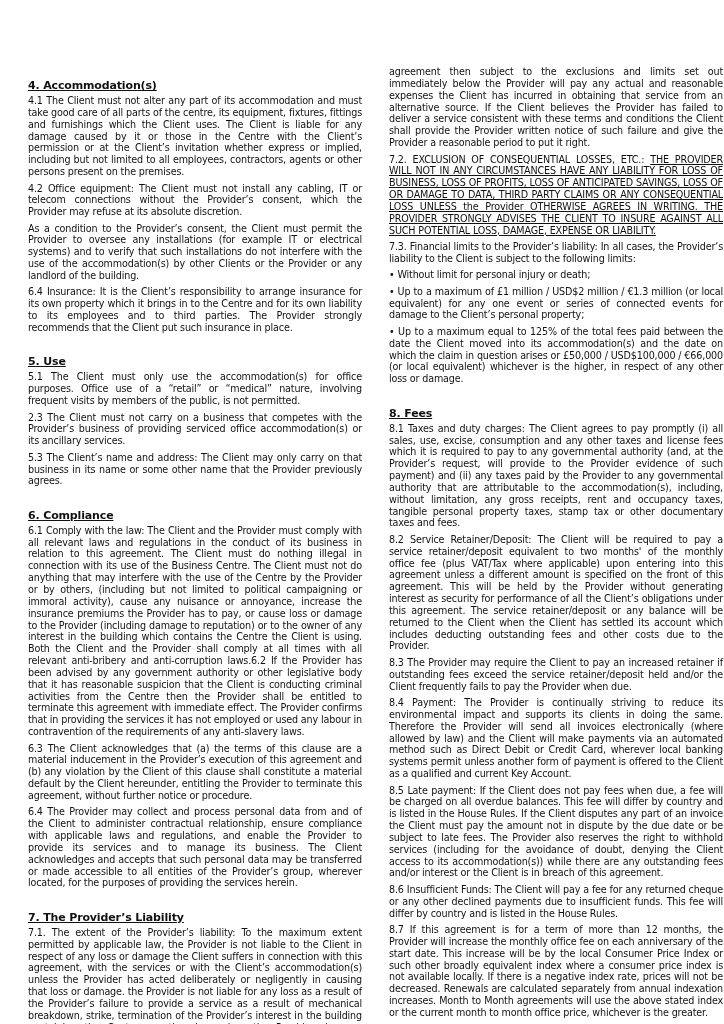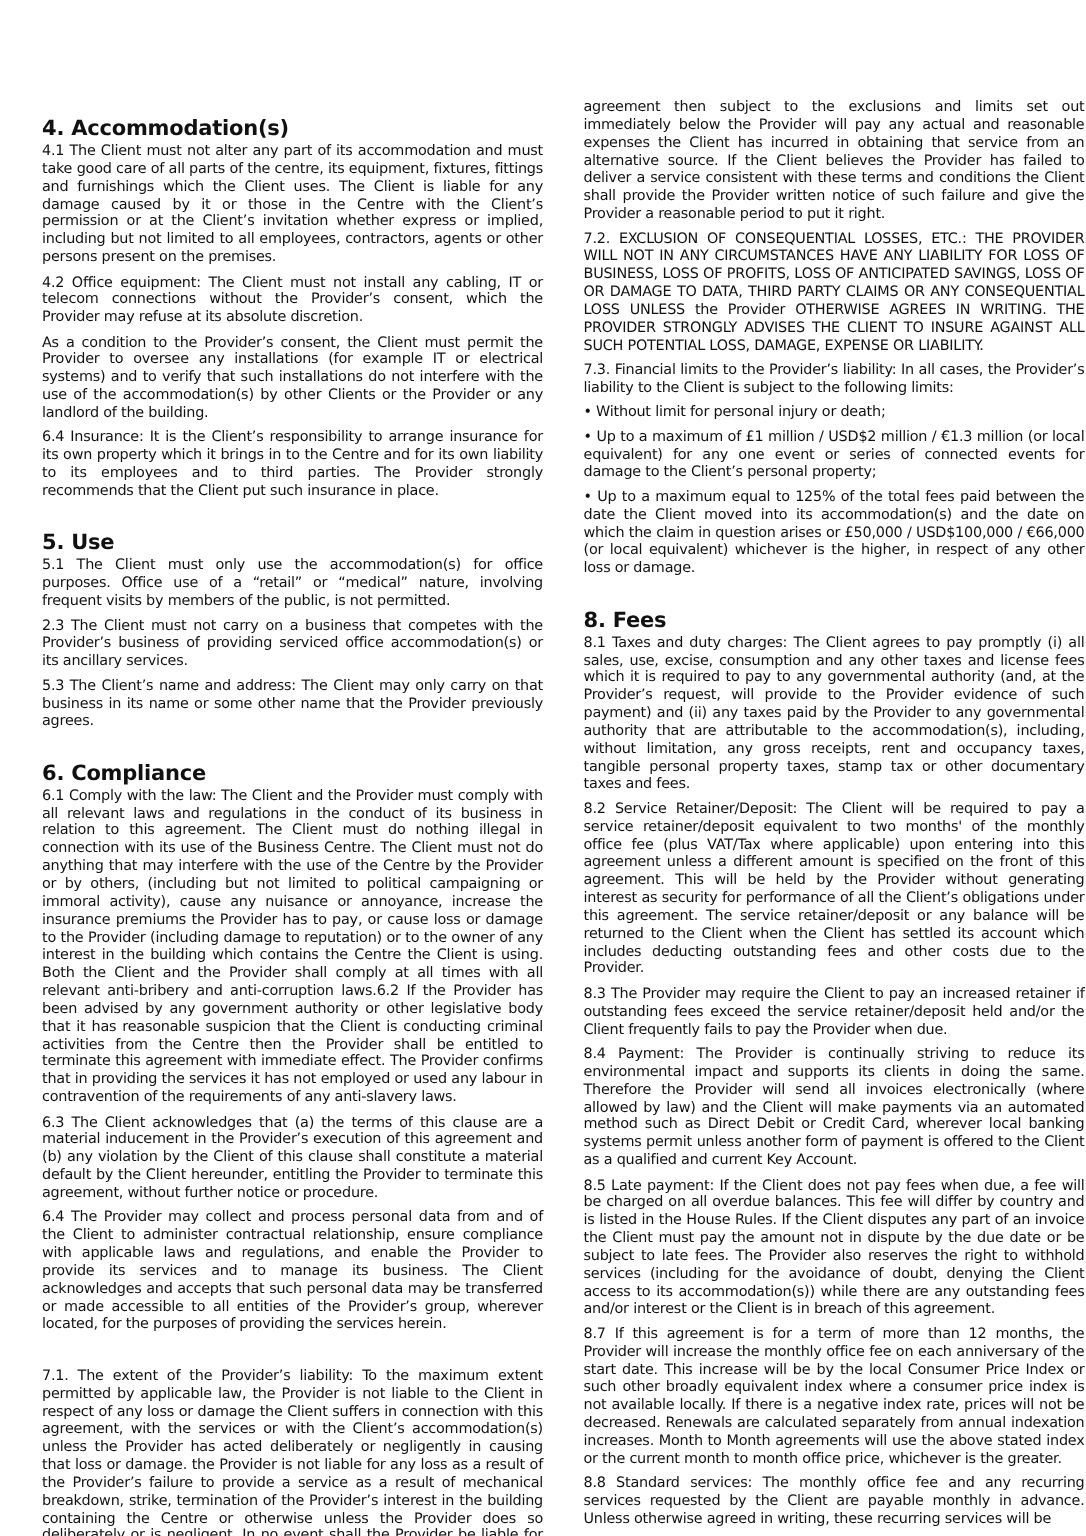--- a/index.html
+++ b/index.html
@@ -8,25 +8,25 @@
     position: absolute; left: 0; top: 0; width: 724px; height: 1024px;
     font-family: "DejaVu Sans", sans-serif;
     font-size: 9.6px; line-height: 11.85px; color: #111;
     letter-spacing: -0.15px;
   }
   .col { position: absolute; top: 0; width: 334px; margin-top: 39px; }
   .col.left { left: 28px; top: 41px; }
   .col.right { left: 389px; top: 27px; }
   p { margin: 0 0 4.6px 0; text-align: justify; }
   h2 {
-    margin: 0 0 3px 0; font-size: 14px; font-weight: bold;
-    line-height: 12px;
+    margin: 0 0 3px 0; font-size: 11px; font-weight: bold;
+    text-decoration: underline; line-height: 12px;
   }
   .gap { height: 18px; }
-  .u { }
+  .u { text-decoration: underline; }
   .bullet { margin-bottom: 4.6px; }
 </style>
 </head>
 <body>
 
 <div class="page">
 
   <div class="col left">
     <section>
       <h2>4. Accommodation(s)</h2>
@@ -44,20 +44,21 @@
     </section>
     <div class="gap"></div>
     <section>
       <h2>6.  Compliance</h2>
       <p>6.1  Comply with the law:  The Client and the Provider must comply with all relevant laws and regulations in the conduct of its business in relation to this agreement. The Client must do nothing illegal in connection with its use of the Business Centre.  The Client must not do anything that may interfere with the use of the Centre by the Provider or by others, (including but not limited to political campaigning or immoral activity), cause any nuisance or annoyance, increase the insurance premiums the Provider has to pay, or cause loss or damage to the Provider (including damage to reputation) or to the owner of any interest in the building which contains the Centre the Client is using.  Both the Client and the Provider shall comply at all times with all relevant anti-bribery and anti-corruption laws.6.2 If the Provider has been advised by any government authority or other legislative body that it has reasonable suspicion that the Client is conducting criminal activities from the Centre then the Provider shall be entitled to terminate this agreement with immediate effect. The Provider confirms that in providing the services it has not employed or used any labour in contravention of the requirements of any anti-slavery laws.</p>
       <p>6.3 The Client acknowledges that (a) the terms of this clause are a material inducement in the Provider’s execution of this agreement and (b) any violation by the Client of this clause shall constitute a material default by the Client hereunder, entitling the Provider to terminate this agreement, without further notice or procedure.</p>
       <p>6.4  The Provider may collect and process personal data from and of the Client to administer contractual relationship, ensure compliance with applicable laws and regulations, and enable the Provider to provide its services and to manage its business. The Client acknowledges and accepts that such personal data may be transferred or made accessible to all entities of the Provider’s group, wherever located, for the purposes of providing the services herein.</p>
     </section>
     <div class="gap"></div>
     <section>
+      <h2>7.  The Provider’s Liability</h2>
       <p>7.1.  The extent of the Provider’s liability:  To the maximum extent permitted by applicable law, the Provider is not liable to the Client in respect of any loss or damage the Client suffers in connection with this agreement, with the services or with the Client’s accommodation(s) unless the Provider has acted deliberately or negligently in causing that loss or damage.  the Provider is not liable for any loss as a result of the Provider’s failure to provide a service as a result of mechanical breakdown, strike, termination of the Provider’s interest in the building containing the Centre or otherwise unless the Provider does so deliberately or is negligent.  In no event shall the Provider be liable for any loss or damage until the Client provides the Provider written notice and gives the Provider a reasonable time to put it right.   If the Provider is liable for failing to provide the Client with any service under this</p>
     </section>
   </div>
 
   <div class="col right">
     <section>
       <p>agreement then subject to the exclusions and limits set out immediately below the Provider will pay any actual and reasonable expenses the Client has incurred in obtaining that service from an alternative source.  If the Client believes the Provider has failed to deliver a service consistent with these terms and conditions the Client shall provide the Provider written notice of such failure and give the Provider a reasonable period to put it right.</p>
       <p><span>7.2. EXCLUSION OF CONSEQUENTIAL LOSSES, ETC.: </span><span class="u">THE PROVIDER WILL NOT IN ANY CIRCUMSTANCES HAVE ANY LIABILITY FOR LOSS OF BUSINESS, LOSS OF PROFITS, LOSS OF ANTICIPATED SAVINGS, LOSS OF OR DAMAGE TO DATA, THIRD PARTY CLAIMS OR ANY CONSEQUENTIAL LOSS UNLESS the Provider OTHERWISE AGREES IN WRITING. THE PROVIDER STRONGLY ADVISES THE CLIENT TO INSURE AGAINST ALL SUCH POTENTIAL LOSS, DAMAGE, EXPENSE OR LIABILITY.</span></p>
       <p>7.3. Financial limits to the Provider’s liability:   In all cases, the Provider’s liability to the Client is subject to the following limits:</p>
       <p class="bullet">•  Without limit for personal injury or death;</p>
@@ -65,18 +66,19 @@
       <p class="bullet">• Up to a maximum equal to 125% of the total fees paid between the date the Client moved into its accommodation(s) and the date on which the claim in question arises or £50,000 / USD$100,000 / €66,000 (or local equivalent) whichever is the higher, in respect of any other loss or damage.</p>
     </section>
     <div class="gap"></div>
     <section>
       <h2>8.  Fees</h2>
       <p>8.1  Taxes and duty charges:  The Client agrees to pay promptly (i) all sales, use, excise, consumption and any other taxes and license fees which it is required to pay to any governmental authority (and, at the Provider’s request, will provide to the Provider evidence of such payment) and (ii) any taxes paid by the Provider to any governmental authority that are attributable to the accommodation(s), including, without limitation, any gross receipts, rent and occupancy taxes, tangible personal property taxes, stamp tax or other documentary taxes and fees.</p>
       <p>8.2 Service Retainer/Deposit: The Client will be required to pay a service retainer/deposit equivalent to two months' of the monthly office fee (plus VAT/Tax where applicable) upon entering into this agreement unless a different amount is specified on the front of this agreement. This will be held by the Provider without generating interest as security for performance of all the Client’s obligations under this agreement.  The service retainer/deposit or any balance will be returned to the Client when the Client has settled its account which includes deducting outstanding fees and other costs due to the Provider.</p>
       <p>8.3  The Provider may require the Client to pay an increased retainer if outstanding fees exceed the service retainer/deposit held and/or the Client frequently fails to pay the Provider when due.</p>
       <p>8.4 Payment: The Provider is continually striving to reduce its environmental impact and supports its clients in doing the same. Therefore the Provider will send all invoices electronically (where allowed by law) and the Client will make payments via an automated method such as Direct Debit or Credit Card, wherever local banking systems permit unless another form of payment is offered to the Client as a qualified and current Key Account.</p>
       <p>8.5  Late payment:  If the Client does not pay fees when due, a fee will be charged on all overdue balances.  This fee will differ by country and is listed in the House Rules.  If the Client disputes any part of an invoice the Client must pay the amount not in dispute by the due date or be subject to late fees.  The Provider also reserves the right to withhold services (including for the avoidance of doubt, denying the Client access to its accommodation(s)) while there are any outstanding fees and/or interest or the Client is in breach of this agreement.</p>
+      <p>8.6  Insufficient Funds:  The Client will pay a fee for any returned cheque or any other declined payments due to insufficient funds.  This fee will differ by country and is listed in the House Rules.</p>
       <p>8.7 If this agreement is for a term of more than 12 months, the Provider will increase the monthly office fee on each anniversary of the start date.  This increase will be by the local Consumer Price Index or such other broadly equivalent index where a consumer price index is not available locally.  If there is a negative index rate, prices will not be decreased.  Renewals are calculated separately from annual indexation increases. Month to Month agreements will use the above stated index or the current month to month office price, whichever is the greater.</p>
       <p>8.8  Standard services:  The monthly office fee and any recurring services requested by the Client are payable monthly in advance. Unless otherwise agreed in writing, these recurring services will be</p>
     </section>
   </div>
 
 </div>
 
 </body></html>

